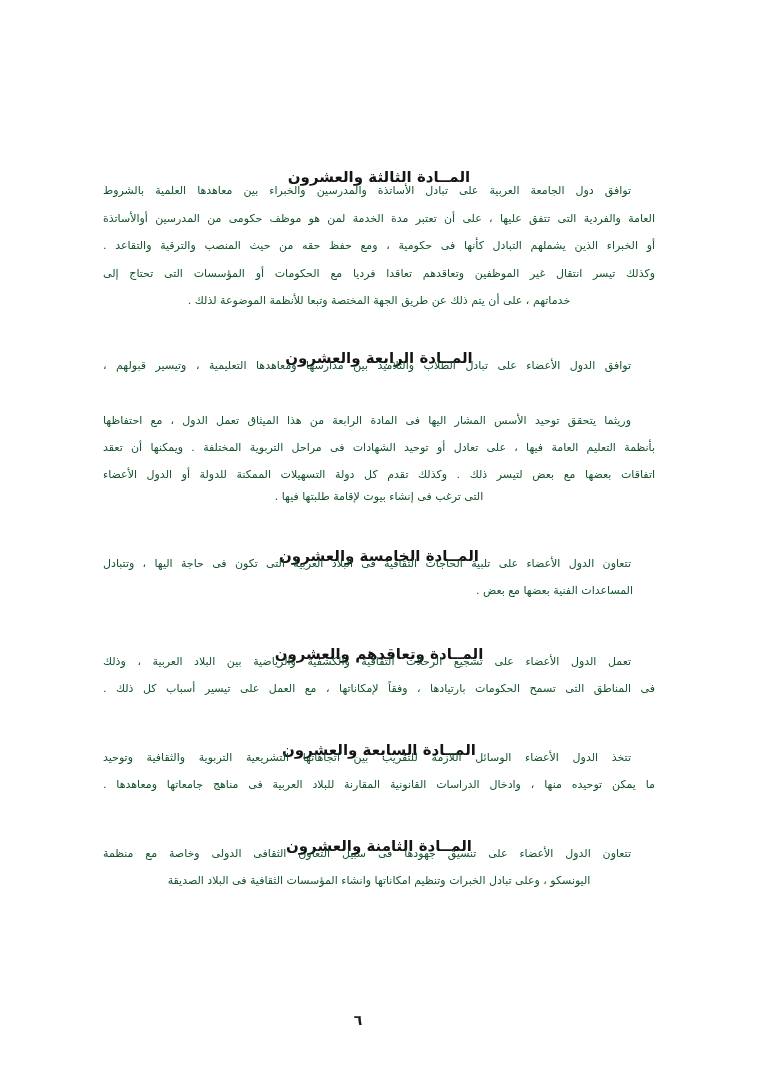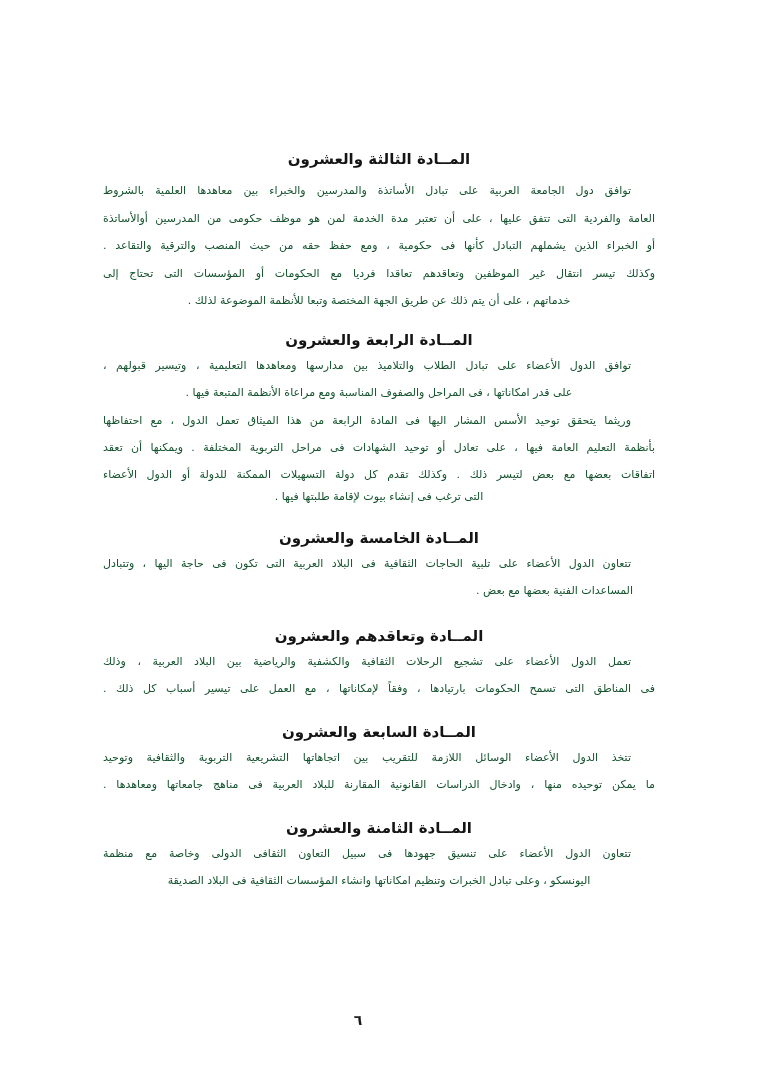--- a/index.html
+++ b/index.html
@@ -19,20 +19,21 @@
   }
   .article-h {
     position: absolute;
     left: 103px;
     width: 552px;
     direction: rtl;
     text-align: center;
     font-weight: bold;
     font-size: 15px;
     color: #151515;
+    margin-top: 18px;
   }
   .line {
     position: absolute;
     left: 103px;
     width: 552px;
     direction: rtl;
     font-size: 11px;
     line-height: 1.35;
     text-align: justify;
     text-align-last: justify;
@@ -69,21 +70,20 @@
 
   <div class="article-h" style="top:150px">المــادة الثالثة والعشرون</div>
   <div class="line first" style="top:184px">توافق دول الجامعة العربية على تبادل الأساتذة والمدرسين والخبراء بين معاهدها العلمية بالشروط</div>
   <div class="line" style="top:239px">أو الخبراء الذين يشملهم التبادل كأنها فى حكومية ، ومع حفظ حقه من حيث المنصب والترقية والتقاعد .</div>
   <div class="line" style="top:212px">العامة والفردية التى تتفق عليها ، على أن تعتبر مدة الخدمة لمن هو موظف حكومى من المدرسين أوالأساتذة</div>
   <div class="line" style="top:267px">وكذلك تيسر انتقال غير الموظفين وتعاقدهم تعاقدا فرديا مع الحكومات أو المؤسسات التى تحتاج إلى</div>
   <div class="line center" style="top:294px">خدماتهم ، على أن يتم ذلك عن طريق الجهة المختصة وتبعا للأنظمة الموضوعة لذلك .</div>
 
   <div class="article-h" style="top:331px">المــادة الرابعة والعشرون</div>
   <div class="line first" style="top:359px">توافق الدول الأعضاء على تبادل الطلاب والتلاميذ بين مدارسها ومعاهدها التعليمية ، وتيسير قبولهم ،</div>
-  <div class="line center" style="top:386px">على قدر امكاناتها ، فى المراحل والصفوف المناسبة ومع مراعاة الأنظمة المتبعة فيها .</div>
   <div class="line first" style="top:414px">وريثما يتحقق توحيد الأسس المشار اليها فى المادة الرابعة من هذا الميثاق تعمل الدول ، مع احتفاظها</div>
   <div class="line" style="top:441px">بأنظمة التعليم العامة فيها ، على تعادل أو توحيد الشهادات فى مراحل التربوية المختلفة . ويمكنها أن تعقد</div>
   <div class="line" style="top:468px">اتفاقات بعضها مع بعض لتيسر ذلك . وكذلك تقدم كل دولة التسهيلات الممكنة للدولة أو الدول الأعضاء</div>
   <div class="line center" style="top:490px">التى ترغب فى إنشاء بيوت لإقامة طلبتها فيها .</div>
 
   <div class="article-h" style="top:529px">المــادة الخامسة والعشرون</div>
   <div class="line first" style="top:557px">تتعاون الدول الأعضاء على تلبية الحاجات الثقافية فى البلاد العربية التى تكون فى حاجة اليها ، وتتبادل</div>
   <div class="line rightal" style="top:584px">المساعدات الفنية بعضها مع بعض .</div>
 
   <div class="article-h" style="top:627px">المــادة وتعاقدهم والعشرون</div>

